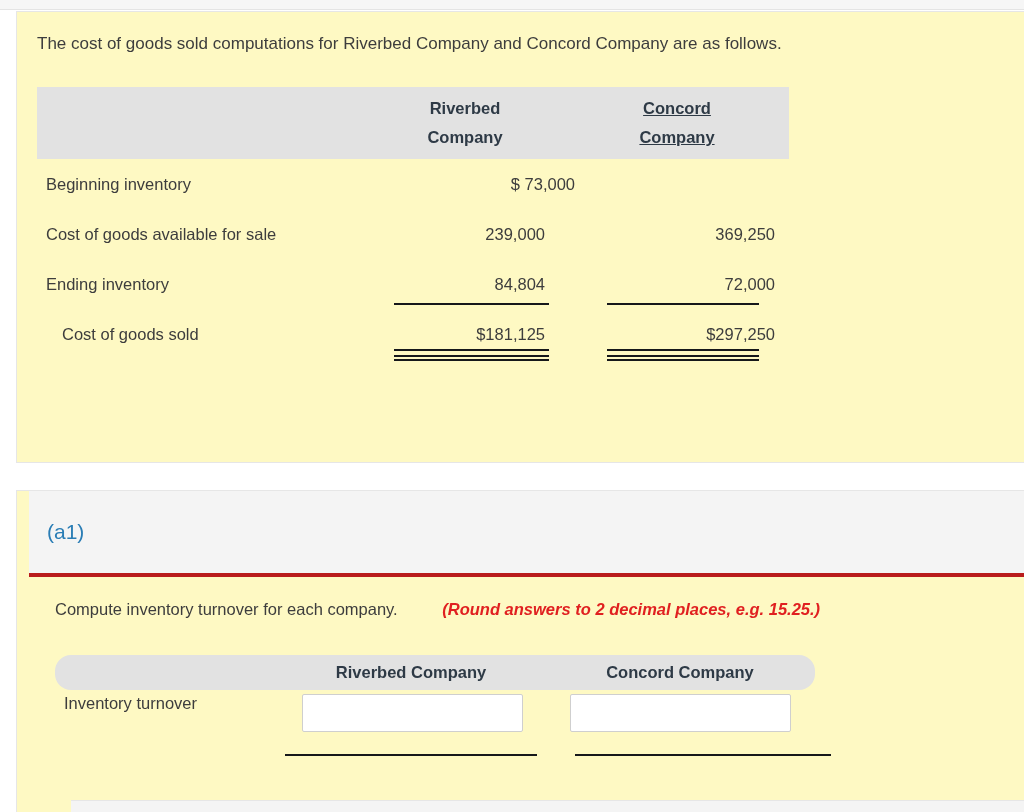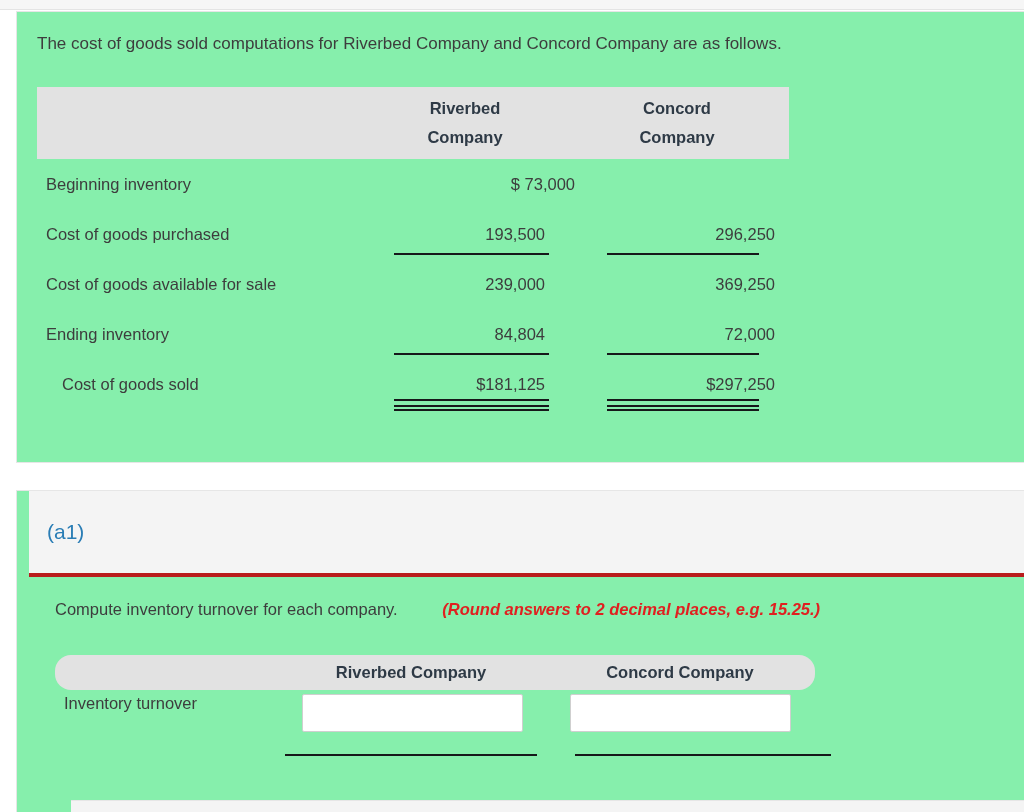--- a/index.html
+++ b/index.html
@@ -25,21 +25,21 @@
     background: #f6f6f6;
     border-bottom: 1px solid #e4e4e4;
     box-sizing: border-box;
   }
 
   
   .card {
     position: absolute;
     left: 16px;
     width: 1008px;
-    background: #86efac;
+    background: #fef9c3;
     border: 1px solid #e6e6e6;
     border-right: none;
     box-sizing: border-box;
   }
   #card-problem {
     top: 11px;
     height: 452px;
   }
   #card-question {
     top: 490px;
@@ -79,21 +79,21 @@
     align-items: center;
     justify-content: center;
     font-weight: bold;
     font-size: 16.5px;
     line-height: 29px;
     color: #2e3a46;
     position: relative;
     text-align: right;
   }
   .comp-header .val-col.c1 { width: 200px; }
-  .comp-header .val-col.c2 { width: 224px; }
+  .comp-header .val-col.c2 { width: 224px; text-decoration: underline; }
   .hdr-rule {
     position: absolute;
     bottom: -2px;
     height: 2px;
     background: #16181a;
   }
   #hdr-rule-1 { left: 357px; width: 155px; }
   #hdr-rule-2 { left: 570px; width: 152px; }
 
   .comp-row {
@@ -270,27 +270,20 @@
       </div>
       <div class="hdr-rule" id="hdr-rule-1"></div>
       <div class="hdr-rule" id="hdr-rule-2"></div>
     </div>
 
     <div class="comp-row">
       <div class="lbl">Beginning inventory</div>
       <div class="val v2">$ 73,000</div>
     </div>
 
-    <div class="comp-row">
-      <div class="lbl">Cost of goods purchased</div>
-      <div class="val v1">193,500</div>
-      <div class="val v2">296,250</div>
-      <div class="rule r1 single"></div>
-      <div class="rule r2 single"></div>
-    </div>
 
     <div class="comp-row">
       <div class="lbl">Cost of goods available for sale</div>
       <div class="val v1">239,000</div>
       <div class="val v2">369,250</div>
     </div>
 
     <div class="comp-row">
       <div class="lbl">Ending inventory</div>
       <div class="val v1">84,804</div>

